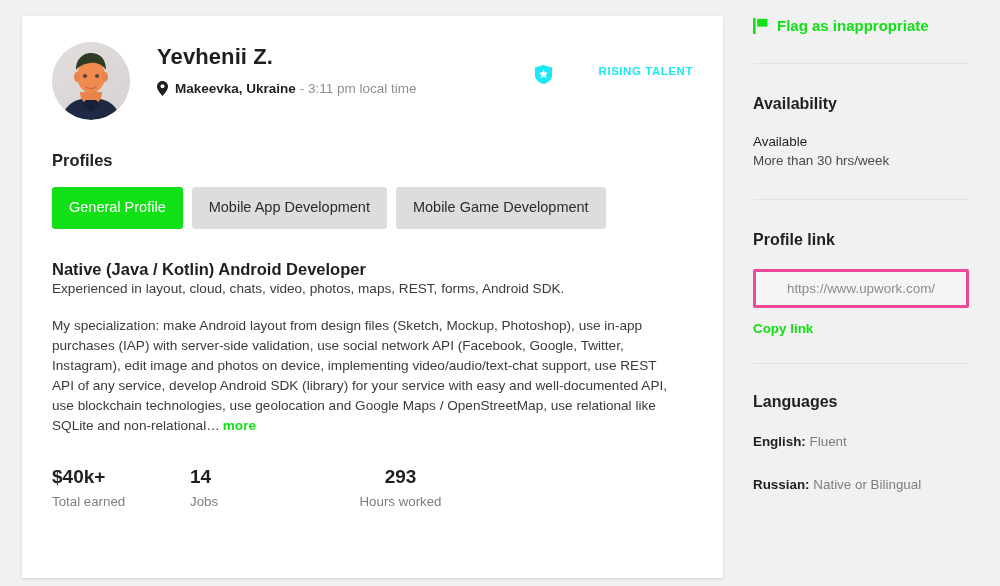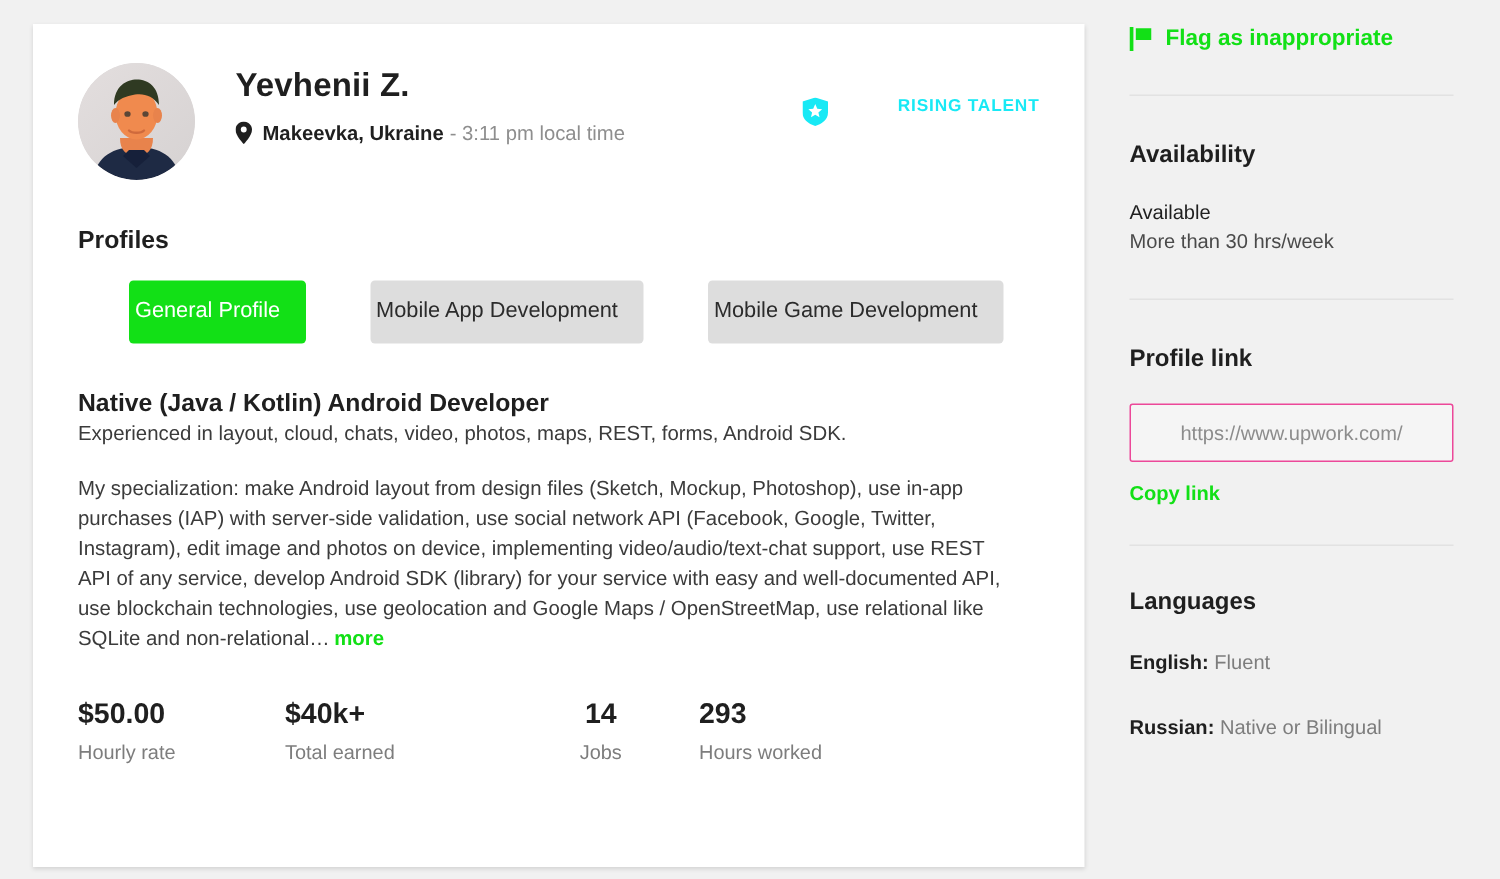--- a/index.html
+++ b/index.html
@@ -114,26 +114,25 @@
   }
   .tabs {
     margin-top: 17px;
     display: flex;
     gap: 9px;
   }
   .tab {
     background: #dddddd;
     color: #2b2b2b;
     font-size: 14.5px;
-    padding: 13px 17px 14px 4px;
+    padding: 13px 17px 14px 17px;
     border-radius: 3px;
     line-height: 1;
     white-space: nowrap;
     cursor: pointer;
-    margin-left: 34px;
   }
   .tab.active {
     background: #12e016;
     color: #ffffff;
   }
 
   
   .job-title {
     margin-top: 31px;
     font-size: 16.5px;
@@ -227,21 +226,21 @@
     margin-top: 4px;
     font-size: 13.4px;
     color: #4a4a4a;
   }
 
   .link-input {
     margin-top: 20px;
     width: 216px;
     height: 39px;
     background: #f5f5f5;
-    border: 1px solid #ec4899;
+    border: 3px solid #ec4899;
     box-sizing: border-box;
     border-radius: 2px;
     display: flex;
     align-items: center;
     justify-content: center;
     font-family: "Liberation Sans", sans-serif;
     font-size: 13.4px;
     color: #8c8c8c;
     cursor: text;
     text-align: center;
@@ -337,24 +336,20 @@
       </div>
 
       <div class="job-title">Native (Java / Kotlin) Android Developer</div>
       <div class="desc">Experienced in layout, cloud, chats, video, photos, maps, REST, forms, Android SDK.</div>
       <div class="desc desc-2">
         <span>My specialization: make Android layout from design files (Sketch, Mockup, Photoshop), use in-app purchases (IAP) with server-side validation, use social network API (Facebook, Google, Twitter, Instagram), edit image and photos on device, implementing video/audio/text-chat support, use REST API of any service, develop Android SDK (library) for your service with easy and well-documented API, use blockchain technologies, use geolocation and Google Maps / OpenStreetMap, use relational like SQLite and non-relational…</span><span class="more-link">more</span>
       </div>
 
       <div class="stats">
         <div class="stat">
-          <div class="stat-value">$50.00</div>
-          <div class="stat-label">Hourly rate</div>
-        </div>
-        <div class="stat">
           <div class="stat-value">$40k+</div>
           <div class="stat-label">Total earned</div>
         </div>
         <div class="stat">
           <div class="stat-value">14</div>
           <div class="stat-label">Jobs</div>
         </div>
         <div class="stat">
           <div class="stat-value">293</div>
           <div class="stat-label">Hours worked</div>

